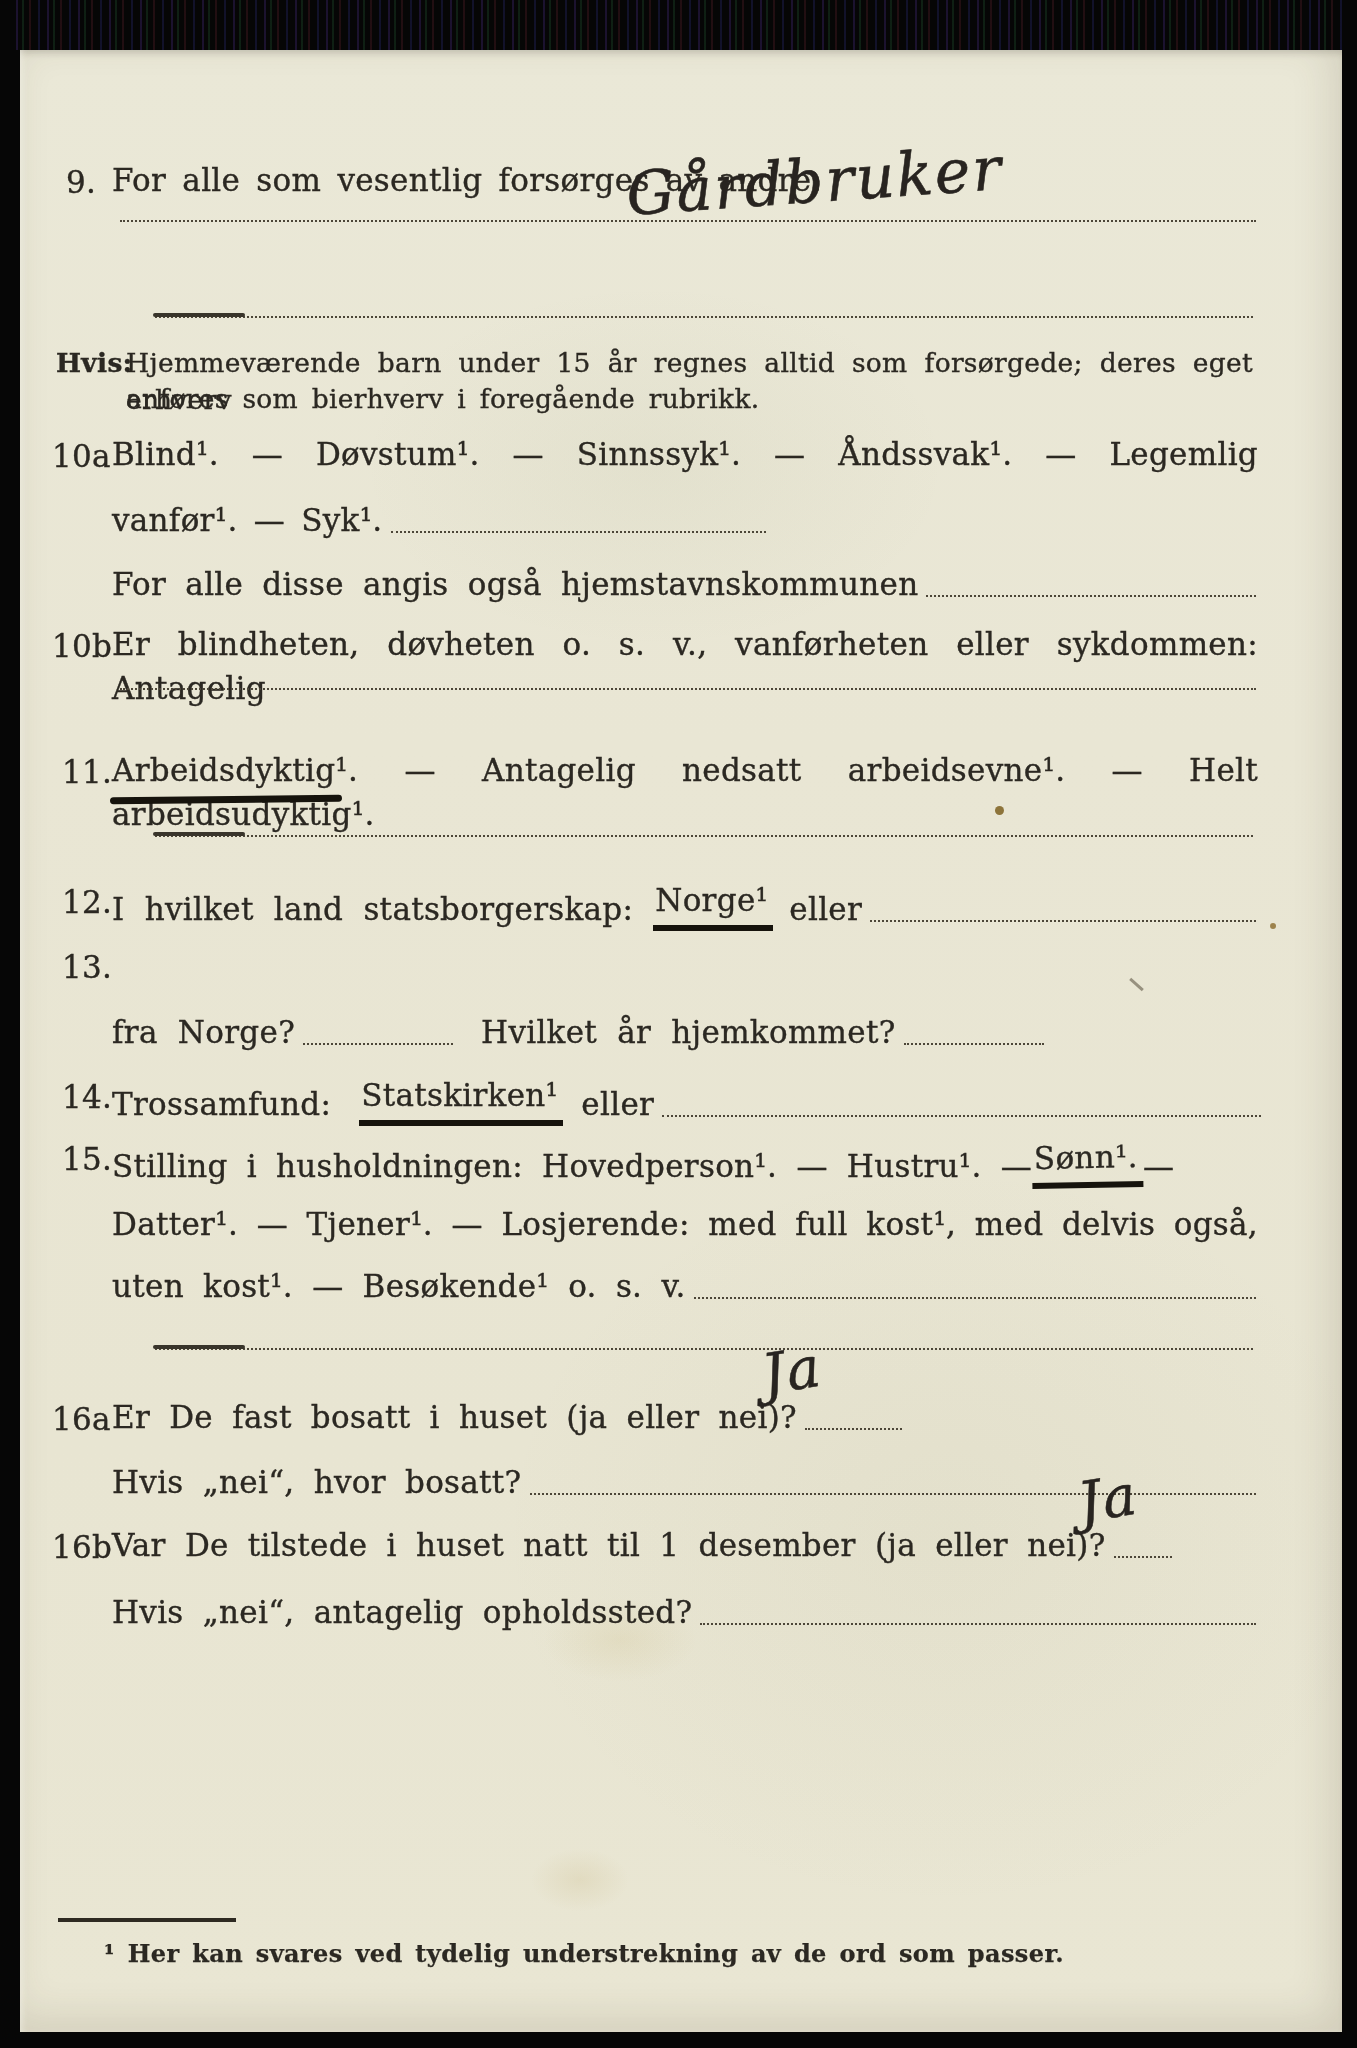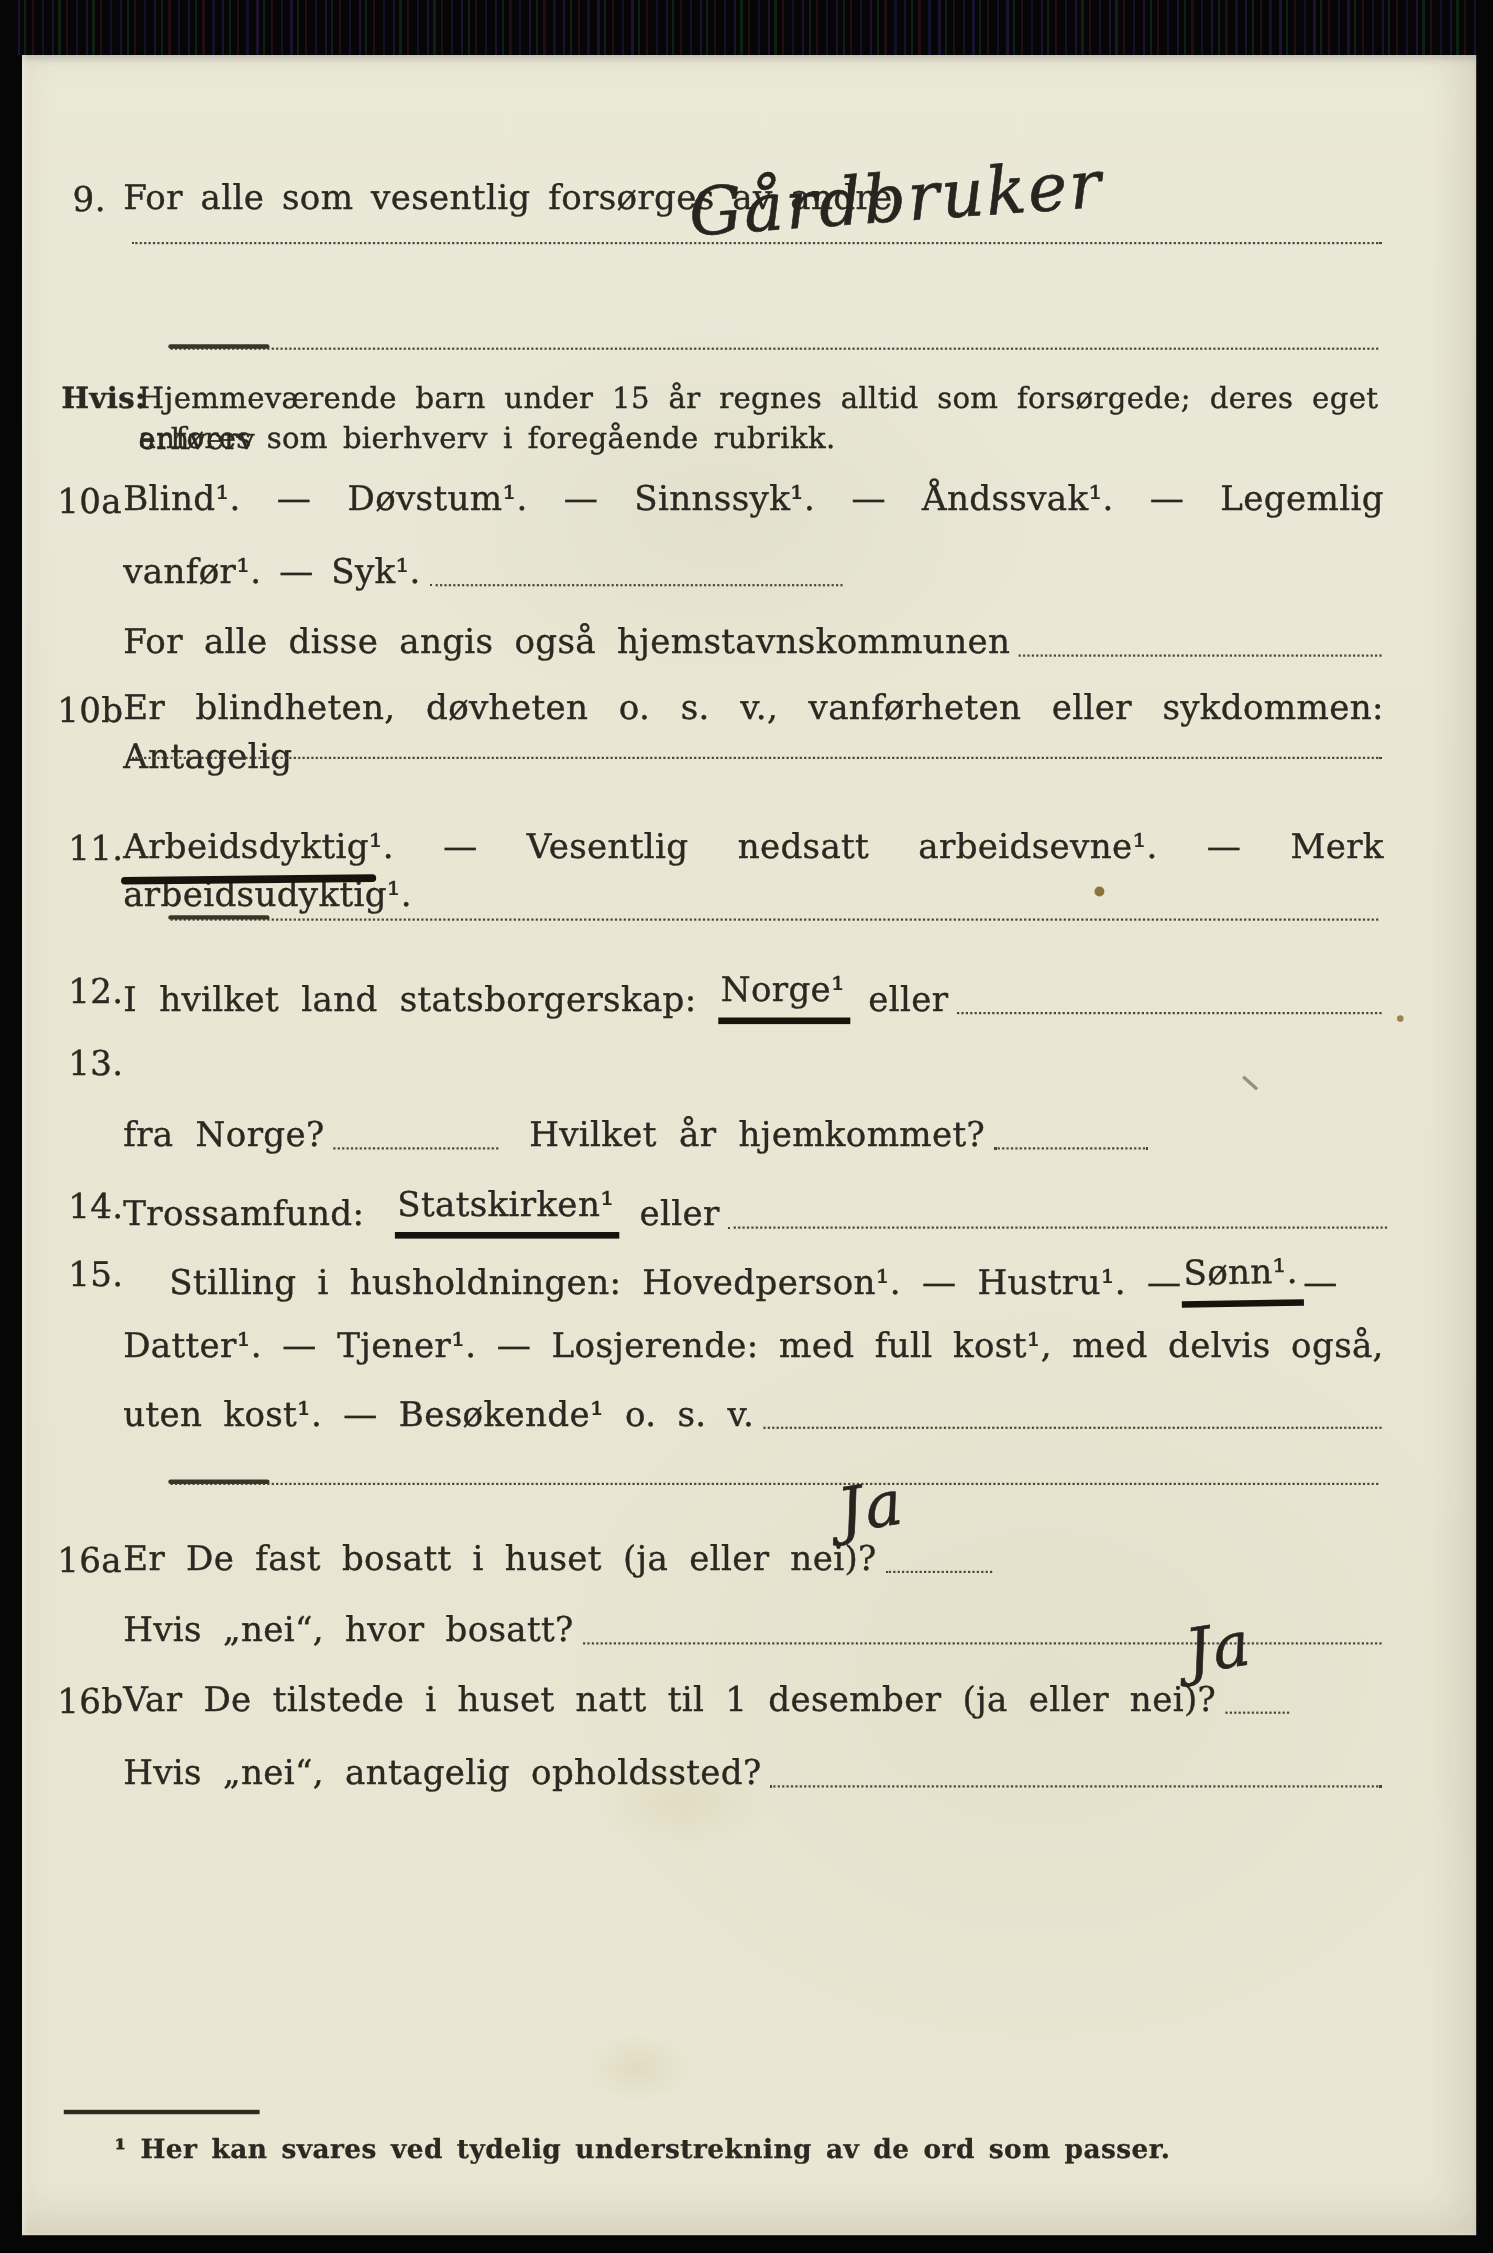--- a/index.html
+++ b/index.html
@@ -84,21 +84,21 @@
     <span class="fill"></span>
   </div>
 
   <span class="t" style="left:32px;top:574px">10b</span>
   <div class="t just" style="left:92px;top:572px;width:1146px">Er blindheten, døvheten o. s. v., vanførheten eller sykdommen: Antagelig</div>
   <div class="row" style="left:92px;top:638px;width:1146px">
     <span class="fill"></span>
   </div>
 
   <span class="t" style="left:42px;top:700px">11.</span>
-  <div class="t just" style="left:92px;top:698px;width:1146px">Arbeidsdyktig¹. — Vesentlig nedsatt arbeidsevne¹. — Merk arbeidsudyktig¹.</div>
+  <div class="t just" style="left:92px;top:698px;width:1146px">Arbeidsdyktig¹. — Antagelig nedsatt arbeidsevne¹. — Helt arbeidsudyktig¹.</div>
   <div class="rule" style="left:90px;top:746px;width:232px;height:7px;border-radius:4px;background:#16130c;transform:rotate(-.6deg)"></div>
   <div class="mark" style="left:975px;top:756px;width:9px;height:9px;background:#7d5f1f;opacity:.85"></div>
 
   <div class="sep" style="left:135px;top:785px;width:1098px"></div>
 
   <span class="t" style="left:42px;top:830px">12.</span>
   <div class="row" style="left:92px;top:828px;width:1146px">
     <span class="txt" style="word-spacing:10px;margin-right:20px">I hvilket land statsborgerskap:</span>
     <span class="txt uline">Norge¹</span>
     <span class="txt" style="margin-left:16px">eller</span>
@@ -115,21 +115,21 @@
 
   <span class="t" style="left:42px;top:1025px">14.</span>
   <div class="row" style="left:92px;top:1023px;width:1151px">
     <span class="txt" style="margin-right:28px">Trossamfund:</span>
     <span class="txt uline">Statskirken¹</span>
     <span class="txt" style="margin-left:18px">eller</span>
     <span class="fill"></span>
   </div>
 
   <span class="t" style="left:42px;top:1087px">15.</span>
-  <div class="row" style="left:92px;top:1085px;width:1146px;justify-content:center">
+  <div class="row" style="left:92px;top:1085px;width:1146px;justify-content:flex-start">
     <span class="txt" style="word-spacing:9px">Stilling i husholdningen: Hovedperson¹. — Hustru¹. —</span>
     <span class="txt uline" style="transform:rotate(-1deg)">Sønn¹.</span>
     <span class="txt">—</span>
   </div>
   <div class="t just" style="left:92px;top:1152px;width:1146px">Datter¹. — Tjener¹. — Losjerende: med full kost¹, med delvis også,</div>
   <div class="row" style="left:92px;top:1214px;width:1146px">
     <span class="txt" style="word-spacing:9px">uten kost¹. — Besøkende¹ o. s. v.</span>
     <span class="fill"></span>
   </div>
 

